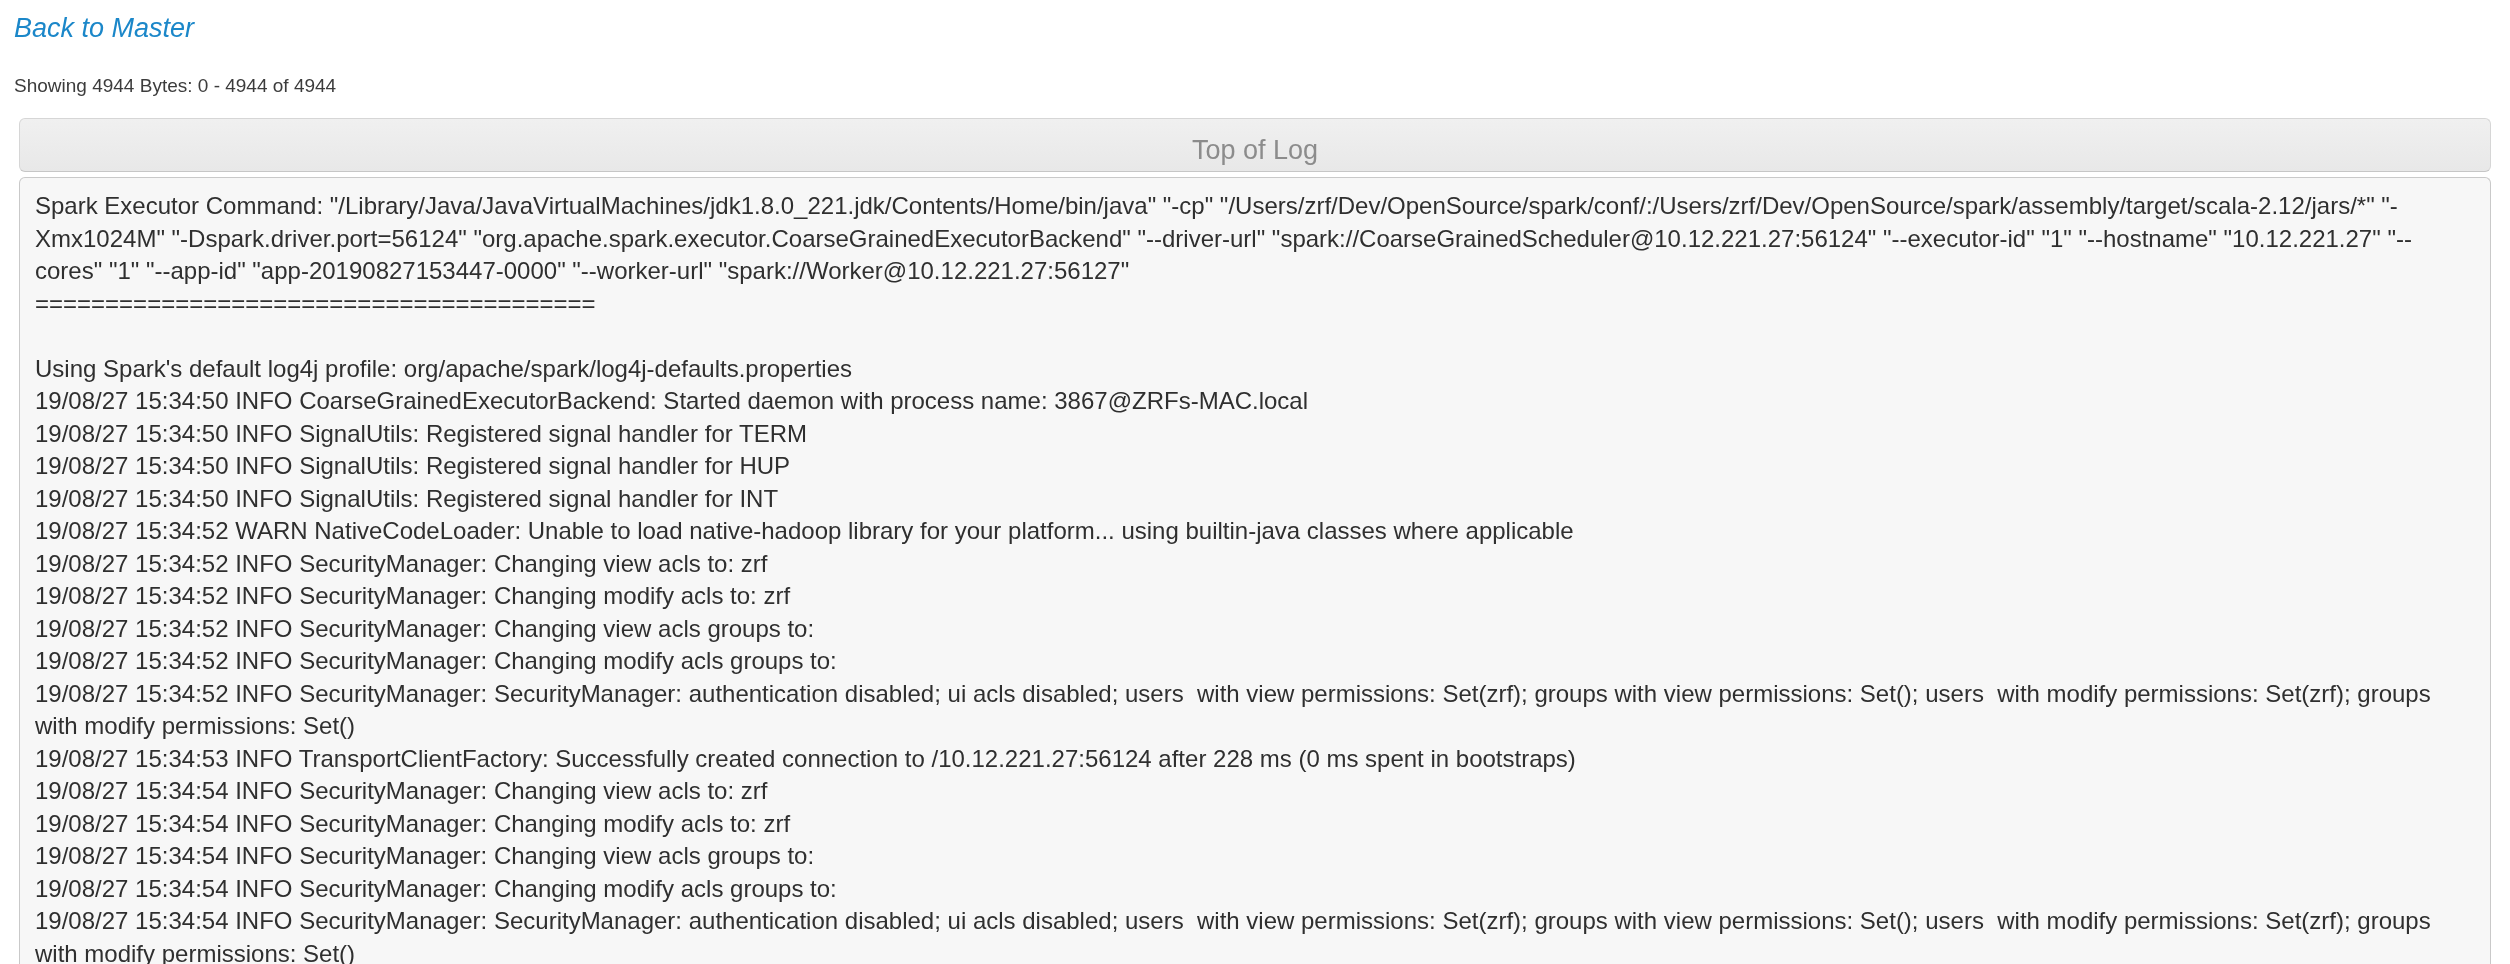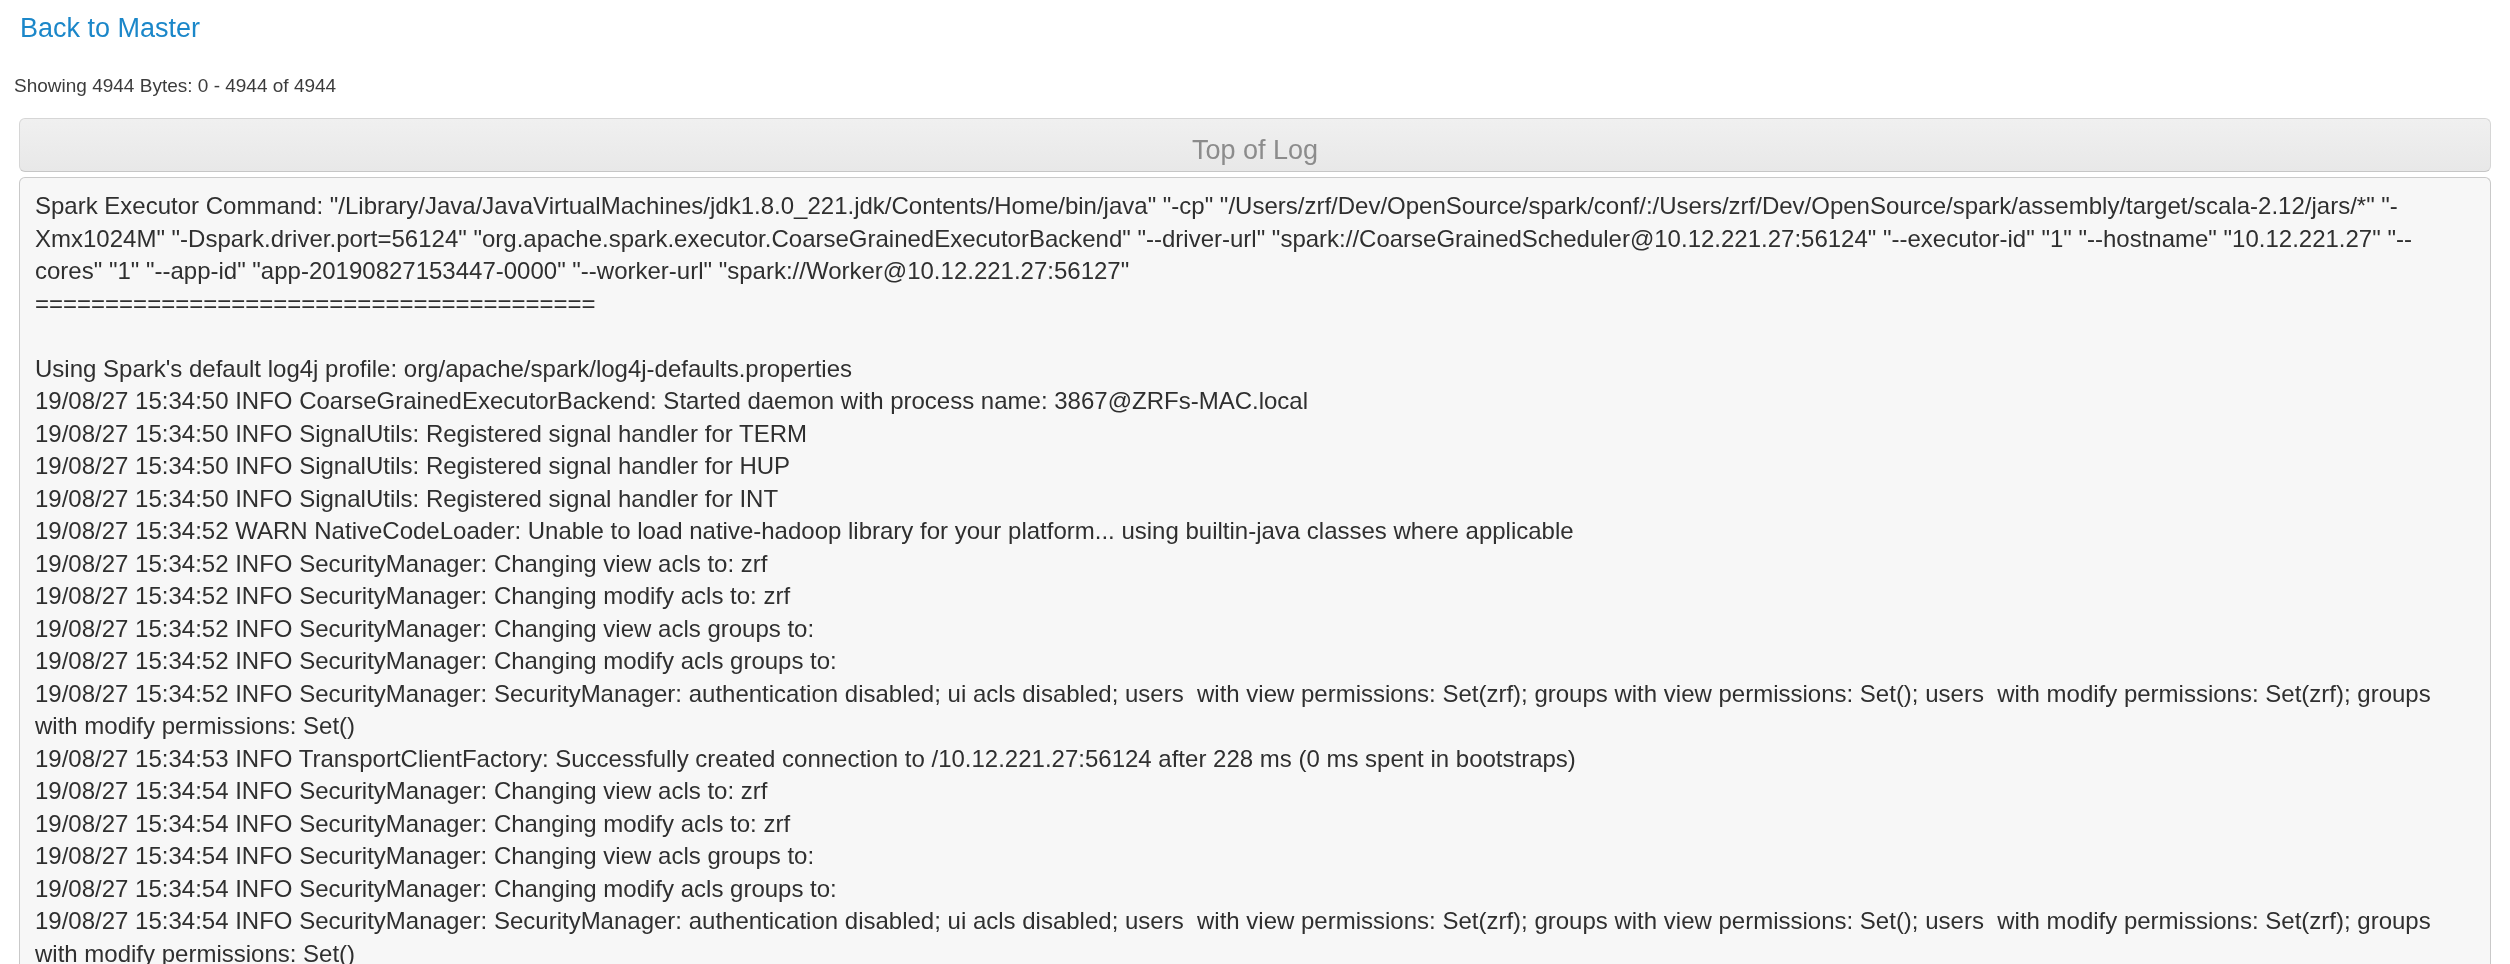--- a/index.html
+++ b/index.html
@@ -6,21 +6,21 @@
   html, body { margin: 0; padding: 0; }
   body {
     width: 2510px;
     height: 964px;
     overflow: hidden;
     background: #ffffff;
     font-family: "Liberation Sans", sans-serif;
   }
   .page { padding: 12px 13px 0 13px; }
 
-  .nav-row { margin-left: 7px; }
+  .nav-row { margin-left: 1px; font-style: italic; }
   .back-link {
     color: #1b87c9;
     font-size: 27px;
     line-height: 32px;
     text-decoration: none;
     cursor: pointer;
   }
 
   .byte-info {
     font-size: 19px;

